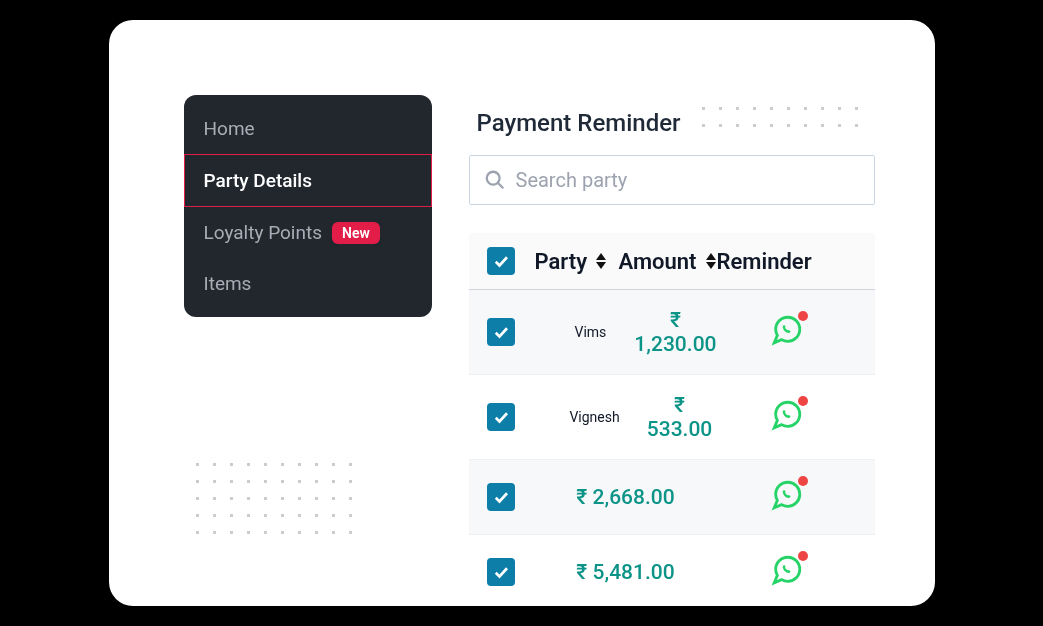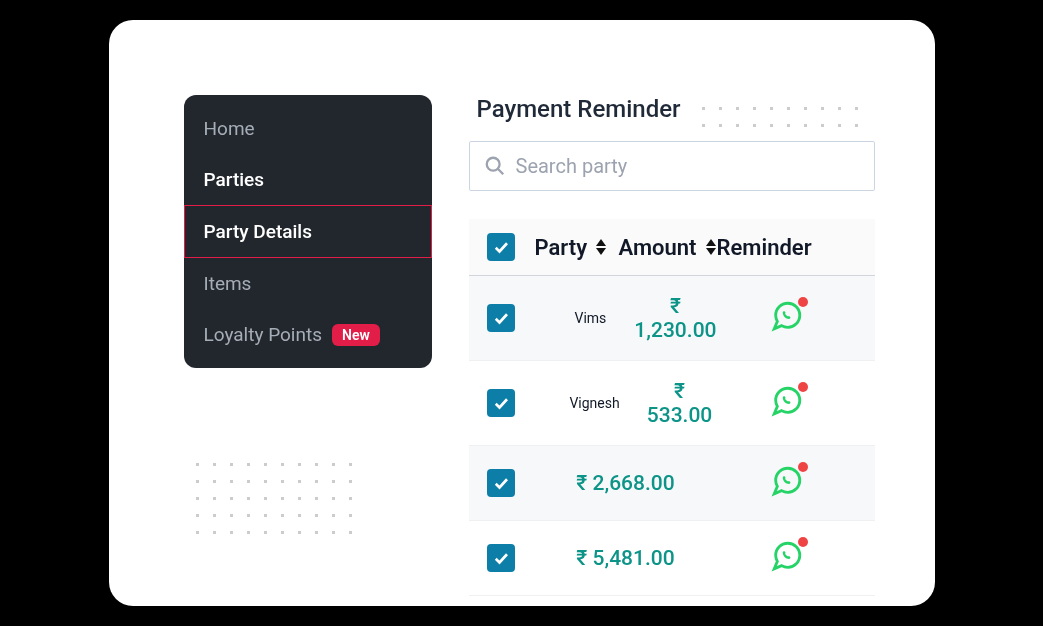--- a/index.html
+++ b/index.html
@@ -37,21 +37,21 @@
   .sidebar-item.active {
     color: #fff; border: 1px solid #e11d48; border-left: none; border-right: 1px solid #e11d48;
     border-top: 1px solid #e11d48; border-bottom: 1px solid #e11d48;
     outline: 1px solid #e11d48; outline-offset: -1px;
   }
   .badge-new {
     background: #e11d48; color: #fff; font-size: 14px; font-weight: 600;
     padding: 3px 10px; border-radius: 6px;
   }
   .main {
-    position: absolute; top: 75px; left: 360px; right: 60px;
+    position: absolute; top: 89px; left: 360px; right: 60px;
   }
   .page-title { font-size: 24px; font-weight: 500; color: #1f2937; margin-bottom: 18px; margin-left: 8px; }
   .search-wrap {
     border: 1px solid #cbd5e1; border-radius: 2px; height: 50px;
     display: flex; align-items: center; padding: 1px 14px; gap: 10px;
     margin-bottom: 28px;
   }
   .search-wrap input {
     border: none; outline: none; font-size: 20px; color: #374151; flex: 1;
   }
@@ -89,32 +89,29 @@
 <body>
 
 <div class="card">
   <div class="dots-top-right"></div>
   <div class="dots-bottom-left"></div>
 
   <div class="sidebar">
     <div class="sidebar-item">
       <span>Home</span>
     </div>
-    <div class="sidebar-item white">
-      <span>Parties</span>
-    </div>
     <div class="sidebar-item white active">
       <span>Party Details</span>
-    </div>
-    <div class="sidebar-item">
-      <span>Items</span>
     </div>
     <div class="sidebar-item">
       <span>Loyalty Points</span>
       <span class="badge-new">New</span>
+    </div>
+    <div class="sidebar-item">
+      <span>Items</span>
     </div>
   </div>
 
   <div class="main">
     <h1 class="page-title">Payment Reminder</h1>
 
     <div class="search-wrap">
       <svg width="22" height="22" viewBox="0 0 24 24" fill="none" stroke="#9ca3af" stroke-width="2.5">
         <circle cx="10" cy="10" r="7"></circle>
           <line x1="21" y1="21" x2="15" y2="15"></line>

